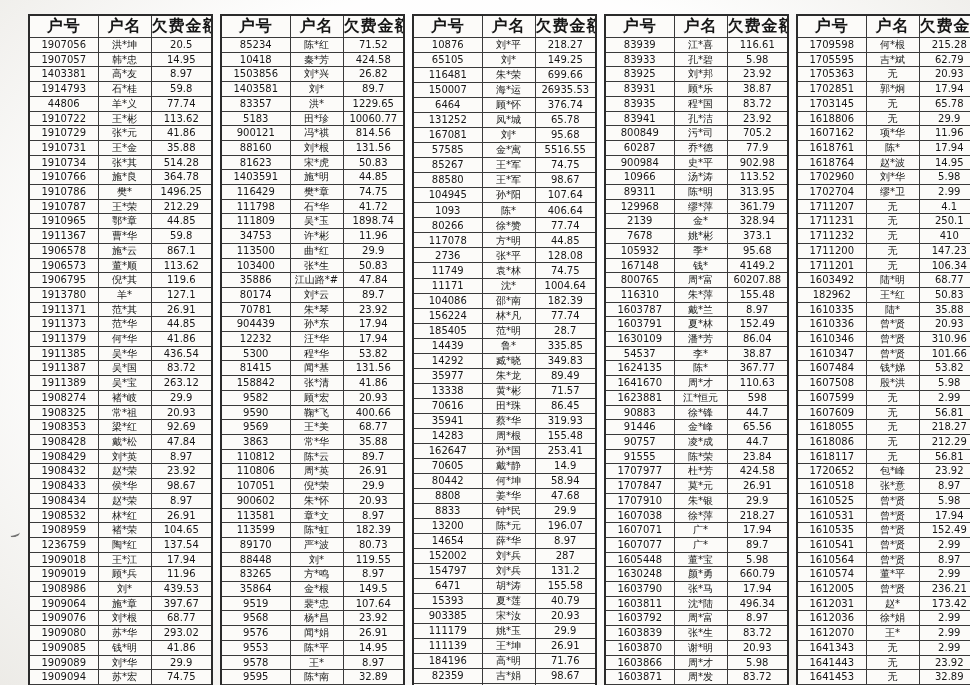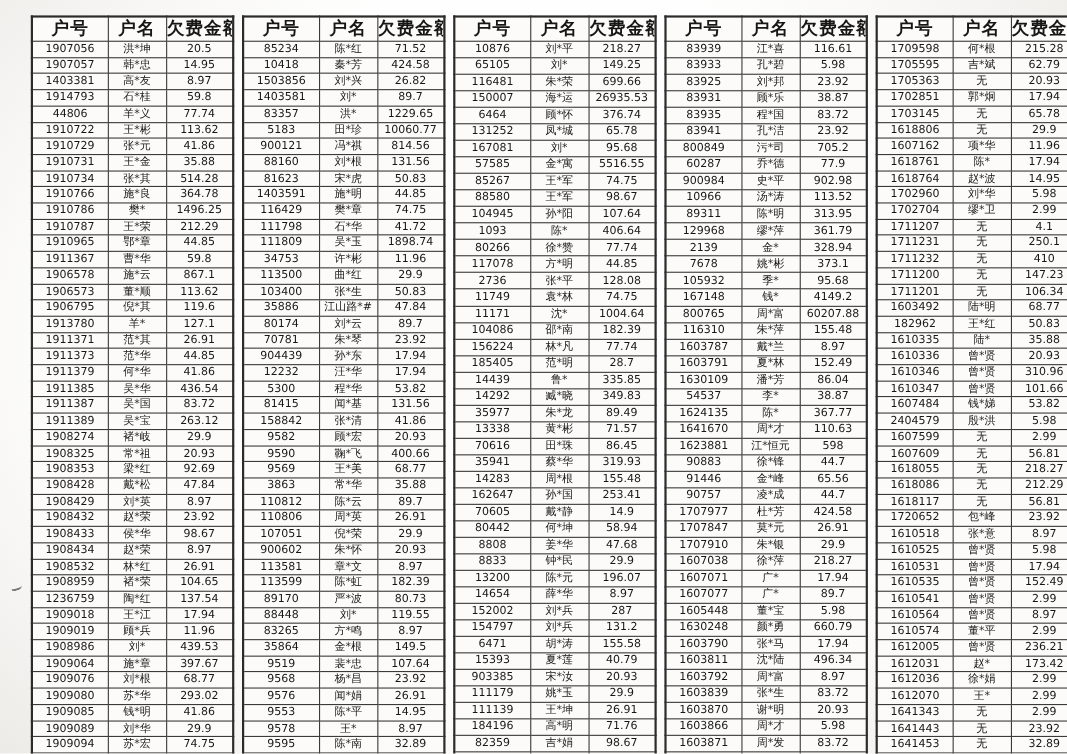--- a/index.html
+++ b/index.html
@@ -943,20 +943,25 @@
             <td>91446</td>
             <td>金*峰</td>
             <td>65.56</td>
           </tr>
           <tr>
             <td>90757</td>
             <td>凌*成</td>
             <td>44.7</td>
           </tr>
           <tr>
+            <td>91555</td>
+            <td>陈*荣</td>
+            <td>23.84</td>
+          </tr>
+          <tr>
             <td>1707977</td>
             <td>杜*芳</td>
             <td>424.58</td>
           </tr>
           <tr>
             <td>1707847</td>
             <td>莫*元</td>
             <td>26.91</td>
           </tr>
           <tr>
@@ -1154,21 +1159,21 @@
             <td>1610347</td>
             <td>曾*贤</td>
             <td>101.66</td>
           </tr>
           <tr>
             <td>1607484</td>
             <td>钱*娣</td>
             <td>53.82</td>
           </tr>
           <tr>
-            <td>2404579</td>
+            <td>1607508</td>
             <td>殷*洪</td>
             <td>5.98</td>
           </tr>
           <tr>
             <td>1607599</td>
             <td>无</td>
             <td>2.99</td>
           </tr>
           <tr>
             <td>1607609</td>

